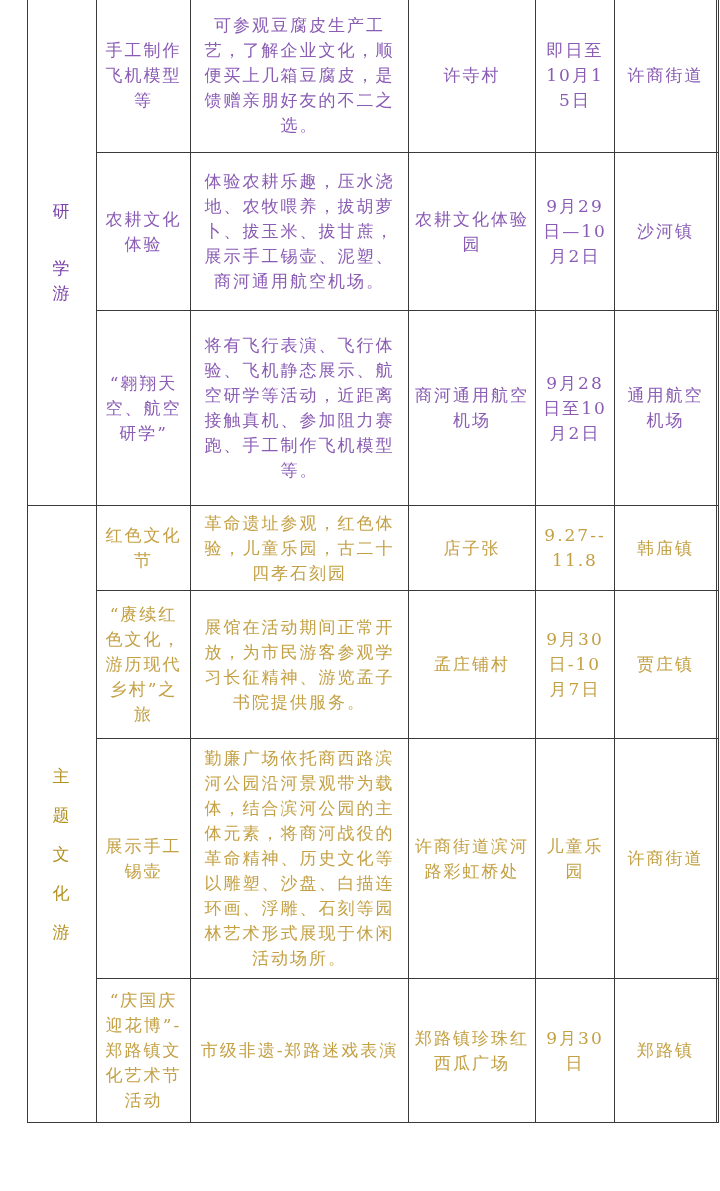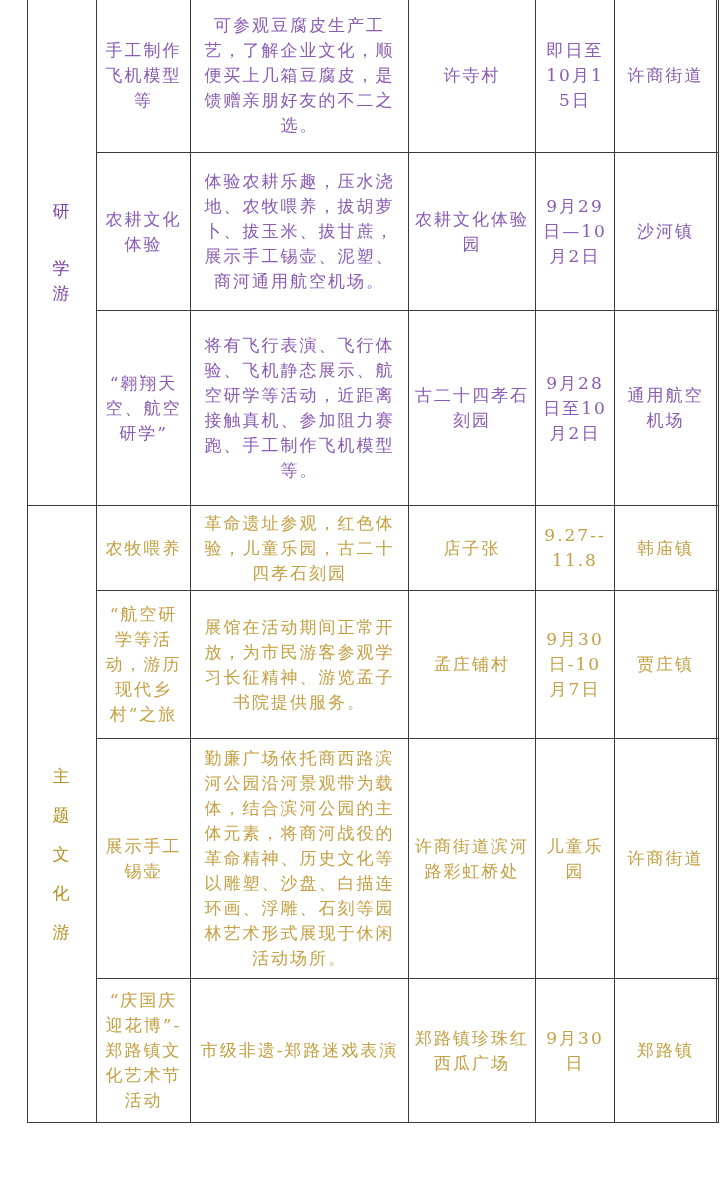--- a/index.html
+++ b/index.html
@@ -82,43 +82,43 @@
       <td class="purple-light">农耕文化体验</td>
       <td class="purple-light">体验农耕乐趣，压水浇地、农牧喂养，拔胡萝卜、拔玉米、拔甘蔗，展示手工锡壶、泥塑、商河通用航空机场。</td>
       <td class="purple-light">农耕文化体验园</td>
       <td class="purple-light date">9月29日—10月2日</td>
       <td class="purple-light">沙河镇</td>
       <td></td>
     </tr>
     <tr style="height:195px">
       <td class="purple-light">“翱翔天空、航空研学”</td>
       <td class="purple-light">将有飞行表演、飞行体验、飞机静态展示、航空研学等活动，近距离接触真机、参加阻力赛跑、手工制作飞机模型等。</td>
-      <td class="purple-light">古二十四孝石刻园</td>
+      <td class="purple-light">商河通用航空机场</td>
       <td class="purple-light date">9月28日至10月2日</td>
       <td class="purple-light">通用航空机场</td>
       <td></td>
     </tr>
 
     <tr style="height:85px">
       <td class="cat theme gold" rowspan="4" style="vertical-align:middle; padding-top:80px;">
         <span>主</span>
         <span>题</span>
         <span>文</span>
         <span>化</span>
         <span>游</span>
       </td>
-      <td class="gold-light">农牧喂养</td>
+      <td class="gold-light">红色文化节</td>
       <td class="gold-light">革命遗址参观，红色体验，儿童乐园，古二十四孝石刻园</td>
       <td class="gold-light">店子张</td>
       <td class="gold-light date">9.27--11.8</td>
       <td class="gold-light">韩庙镇</td>
       <td></td>
     </tr>
     <tr style="height:148px">
-      <td class="gold-light">“航空研学等活动，游历现代乡村”之旅</td>
+      <td class="gold-light">“赓续红色文化，游历现代乡村”之旅</td>
       <td class="gold-light">展馆在活动期间正常开放，为市民游客参观学习长征精神、游览孟子书院提供服务。</td>
       <td class="gold-light">孟庄铺村</td>
       <td class="gold-light date">9月30日-10月7日</td>
       <td class="gold-light">贾庄镇</td>
       <td></td>
     </tr>
     <tr style="height:240px">
       <td class="gold-light">展示手工锡壶</td>
       <td class="gold-light">勤廉广场依托商西路滨河公园沿河景观带为载体，结合滨河公园的主体元素，将商河战役的革命精神、历史文化等以雕塑、沙盘、白描连环画、浮雕、石刻等园林艺术形式展现于休闲活动场所。</td>
       <td class="gold-light">许商街道滨河路彩虹桥处</td>

